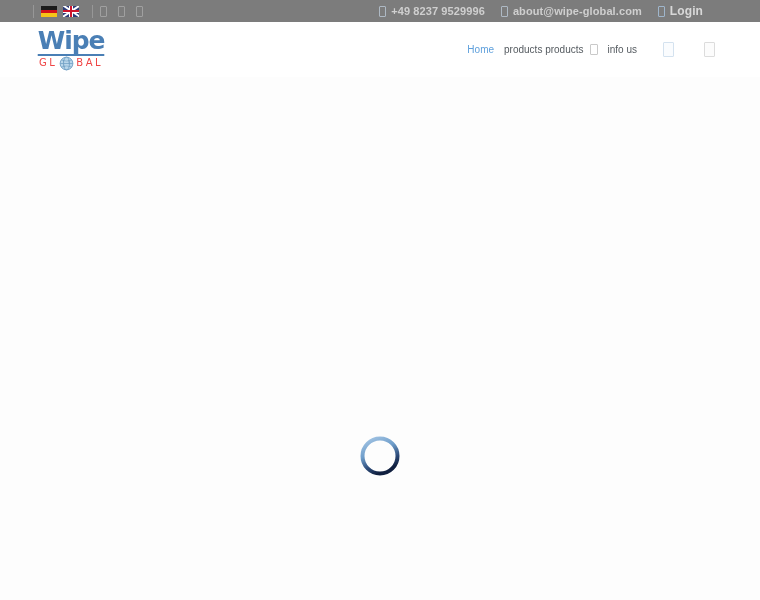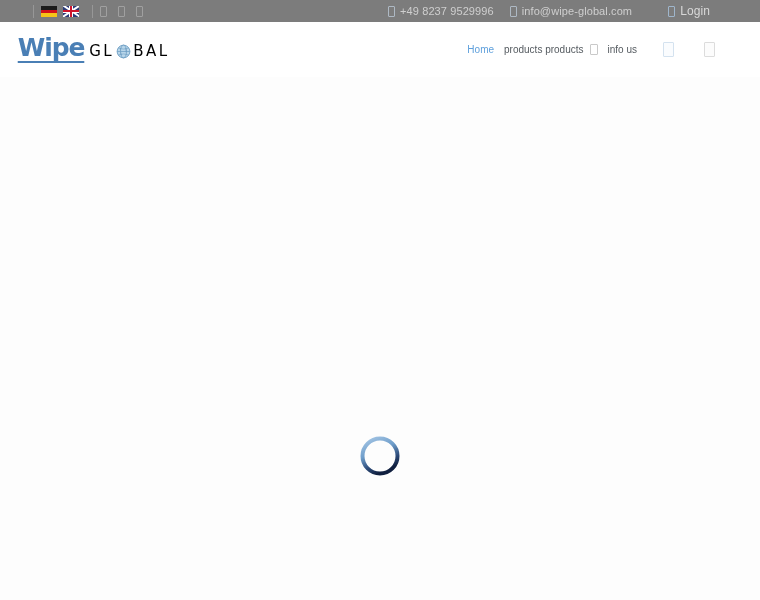--- a/index.html
+++ b/index.html
@@ -96,74 +96,76 @@
     height: 11px;
     border: 1px solid #a0a0a0;
     border-radius: 1px;
     margin: 0 11px 0 0;
     vertical-align: middle;
     box-sizing: border-box;
   }
 
   .topbar-right {
     position: absolute;
-    right: 50px;
+    right: 57px;
     top: 0;
     height: 22px;
     display: flex;
     align-items: center;
     color: #d3d3d3;
     font-size: 11px;
     letter-spacing: 0.1px;
+    font-weight: bold;
   }
   .tb-item {
     display: flex;
     align-items: center;
     color: #cfcfcf;
     margin-left: 16px;
     white-space: nowrap;
   }
   .tb-item .tofu {
     margin-right: 5px;
     border-color: #aeb9c4;
   }
-  .tb-login { margin-left: 36px; }
+  .tb-login { margin-left: 16px; }
   .tb-login .tofu { border-color: #9fb6cc; }
   .tb-login .lbl { color: #d8d8d8; font-size: 12px; }
 
   
   .header {
     height: 55px;
     background: #ffffff;
     display: flex;
     align-items: center;
     position: relative;
   }
   .logo {
-    margin-left: 19px;
+    margin-left: 33px;
     display: flex;
     align-items: baseline;
     user-select: none;
+    flex-direction: column;
   }
   .logo-wipe {
     font-family: "DejaVu Sans", sans-serif;
     font-weight: 700;
     font-size: 24px;
     color: #4a7fb5;
     letter-spacing: -1px;
     line-height: 1;
     border-bottom: 2px solid #4a7fb5;
     padding-bottom: 1px;
     transform: scaleX(1.04);
   }
   .logo-global {
     font-family: "DejaVu Sans", sans-serif;
-    font-size: 15px;
+    font-size: 10px;
     font-weight: 400;
-    color: #000000;
+    color: #ef4444;
     letter-spacing: 2.5px;
     margin-left: 6px;
     display: flex;
     align-items: center;
     line-height: 1;
     text-align: center;
   }
   .globe-icon {
     display: inline-block;
     width: 15px;
@@ -252,21 +254,21 @@
   </div>
 
   <div class="topbar-right">
     <span class="tb-item">
       <span class="tofu"></span>
       <span>+49 8237 9529996</span>
     </span>
 
     <span class="tb-item">
       <span class="tofu"></span>
-      <span>info@wipe-global.com</span>
+      <span>about@wipe-global.com</span>
     </span>
 
     <span class="tb-item tb-login">
       <span class="tofu"></span>
       <span class="lbl">Login</span>
     </span>
   </div>
 </div>
 
 <div class="header">

